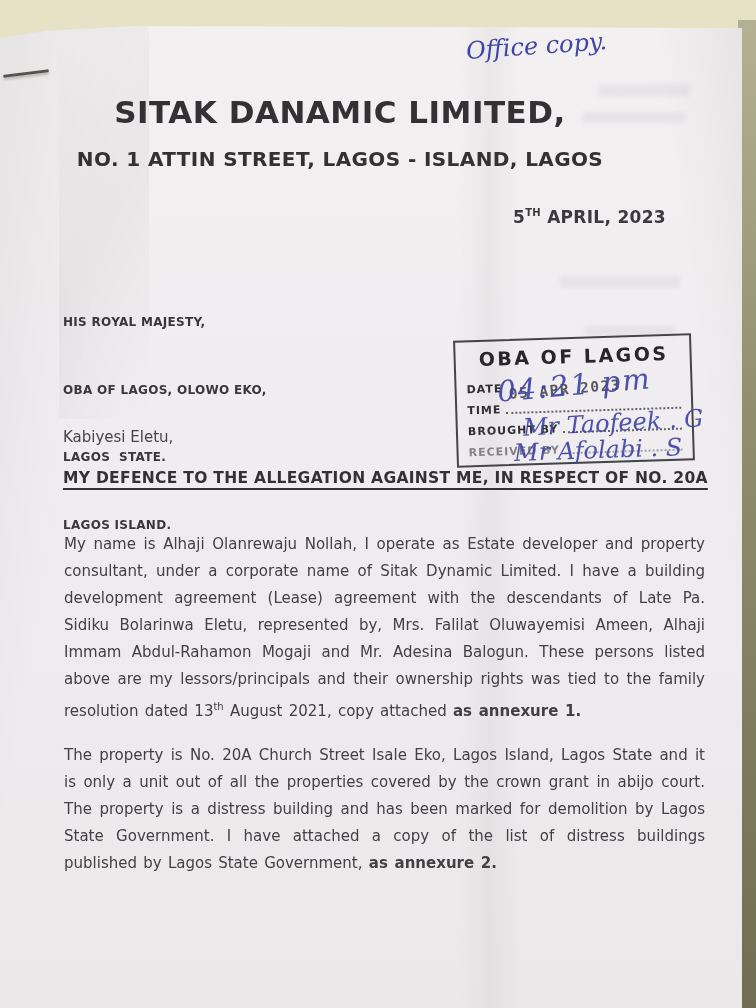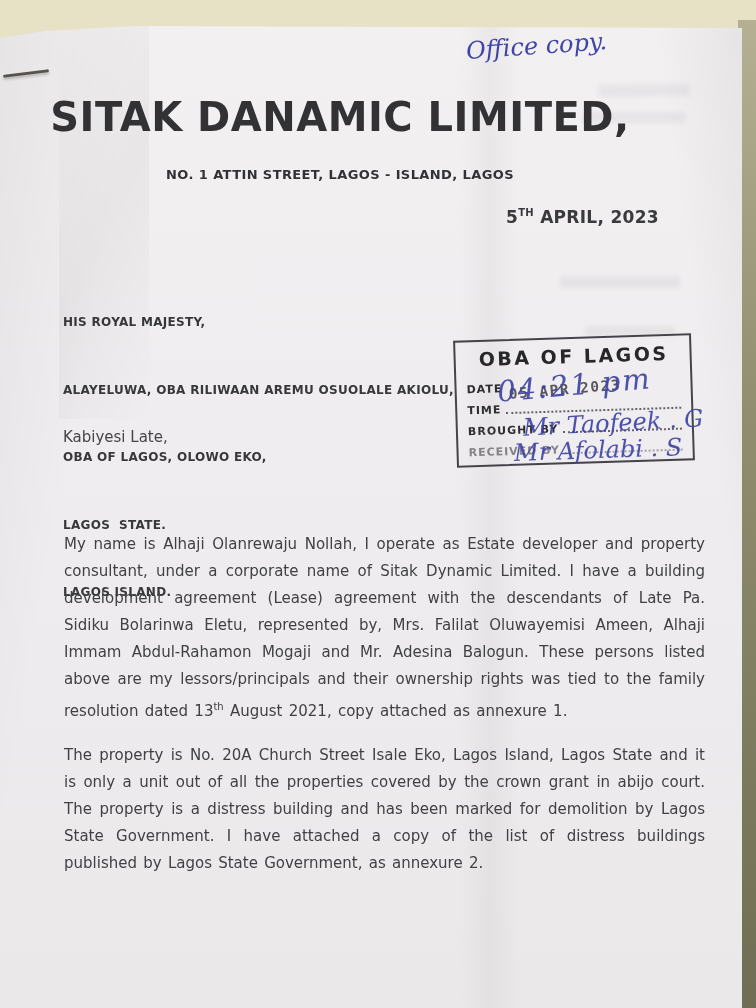--- a/index.html
+++ b/index.html
@@ -17,35 +17,35 @@
   .crease{position:absolute;left:62%;top:0;width:60px;height:100%;
           background:linear-gradient(90deg,transparent,rgba(0,0,0,0.035),transparent);}
   .crease2{position:absolute;left:8%;top:0;width:90px;height:40%;
           background:linear-gradient(115deg,transparent,rgba(0,0,0,0.04),transparent);}
   .staple{position:absolute;left:3px;top:46px;width:46px;height:3px;background:#57524e;
           transform:rotate(-7deg);border-radius:2px;box-shadow:0 2px 3px rgba(0,0,0,0.25);}
   .ghost{position:absolute;background:rgba(105,105,115,0.08);filter:blur(2px);border-radius:3px;}
 
   
   .letterhead{position:absolute;left:20px;top:68px;width:640px;text-align:center;color:#323235;}
-  .company{font-size:40px;font-weight:bold;letter-spacing:0.5px;white-space:nowrap;}
-  .address{margin-top:27px;font-size:13px;font-weight:bold;letter-spacing:0.4px;white-space:nowrap;}
-  .dateline{position:absolute;top:181px;right:83px;font-size:17px;font-weight:bold;color:#3a3a3d;letter-spacing:0.3px;}
+  .company{font-size:31px;font-weight:bold;letter-spacing:0.5px;white-space:nowrap;}
+  .address{margin-top:17px;font-size:20px;font-weight:bold;letter-spacing:0.4px;white-space:nowrap;}
+  .dateline{position:absolute;top:181px;right:76px;font-size:17px;font-weight:bold;color:#3a3a3d;letter-spacing:0.3px;}
   .dateline sup{font-size:10px;}
   .recipient{position:absolute;left:63px;top:240px;font-size:12px;font-weight:bold;
              line-height:22.5px;color:#38383b;letter-spacing:0.3px;white-space:pre;}
   .salutation{position:absolute;left:63px;top:402px;font-size:15px;color:#454548;}
   .subject{position:absolute;left:63px;top:439px;width:665px;font-size:15.5px;font-weight:bold;
            line-height:27px;color:#323235;letter-spacing:0.3px;}
   .subject .ul{text-decoration:underline;text-decoration-thickness:1.5px;text-underline-offset:5px;}
   .body-text{position:absolute;left:64px;top:505px;width:641px;font-size:15px;line-height:27px;
              color:#414144;text-align:justify;word-spacing:1.5px;}
   .body-text p{margin:0 0 17px 0;}
   .body-text sup{font-size:10px;}
-  .bold{font-weight:normal;}
+  .bold{font-weight:bold;}
 
   
   .stamp-box{position:absolute;left:455px;top:311px;width:238px;height:127px;
              border:2.5px solid rgba(38,38,45,0.85);transform:rotate(-1.8deg);
              padding:6px 8px 4px 10px;box-sizing:border-box;color:#2e2e33;}
   .stamp-title{text-align:center;font-size:19px;font-weight:bold;letter-spacing:2.5px;color:#26262b;}
   .stamp-row{display:flex;align-items:flex-end;font-size:11px;font-weight:bold;
              letter-spacing:1px;margin-top:8px;}
   .stamp-row.first{margin-top:13px;}
   .leader{flex:1;border-bottom:2px dotted rgba(40,40,46,0.7);margin:0 2px 2px 5px;}
@@ -82,21 +82,20 @@
 
     <div class="letterhead">
       <div class="company">SITAK DANAMIC LIMITED,</div>
       <div class="address">NO. 1 ATTIN STREET, LAGOS - ISLAND, LAGOS</div>
     </div>
 
     <div class="dateline"><span>5</span><sup>TH</sup><span> APRIL, 2023</span></div>
 
     <div class="recipient">
       <div>HIS ROYAL MAJESTY,</div>
-      <div>ALAYELUWA, OBA RILIWAAN AREMU OSUOLALE AKIOLU,</div>
       <div>OBA OF LAGOS, OLOWO EKO,</div>
       <div>LAGOS  STATE.</div>
       <div>LAGOS ISLAND.</div>
     </div>
 
     <div class="stamp-box">
       <div class="stamp-title">OBA OF LAGOS</div>
       <div class="stamp-row first">
         <span>DATE</span>
       </div>
@@ -112,23 +111,24 @@
         <span>RECEIVED BY</span>
         <span class="leader"></span>
       </div>
       <div class="stamp-date-value">05 APR 2023</div>
     </div>
 
     <div class="hw hw-time">04:21 pm</div>
     <div class="hw hw-brought">Mr Taofeek . G</div>
     <div class="hw hw-received">Mr Afolabi . S</div>
 
-    <div class="salutation">Kabiyesi Late,</div>
+    <div class="salutation">Kabiyesi Eletu,</div>
 
     <div class="subject">
+      <div><span class="ul">MY DEFENCE TO THE ALLEGATION AGAINST ME, IN RESPECT OF NO. 20A</span></div>
     </div>
 
     <div class="body-text">
       <p><span>My name is Alhaji Olanrewaju Nollah, I operate as Estate developer and property consultant, under a corporate name of Sitak Dynamic Limited. I have a building development agreement (Lease) agreement with the descendants of Late Pa. Sidiku Bolarinwa Eletu, represented by, Mrs. Falilat Oluwayemisi Ameen, Alhaji Immam Abdul-Rahamon Mogaji and Mr. Adesina Balogun. These persons listed above are my lessors/principals and their ownership rights was tied to the family resolution dated 13</span><sup>th</sup><span> August 2021, copy attached </span><span class="bold">as annexure 1.</span></p>
       <p><span>The property is No. 20A Church Street Isale Eko, Lagos Island, Lagos State and it is only a unit out of all the properties covered by the crown grant in abijo court. The property is a distress building and has been marked for demolition by Lagos State Government. I have attached a copy of the list of distress buildings published by Lagos State Government, </span><span class="bold">as annexure 2.</span></p>
     </div>
   </div>
 </div>
 
 </body></html>

